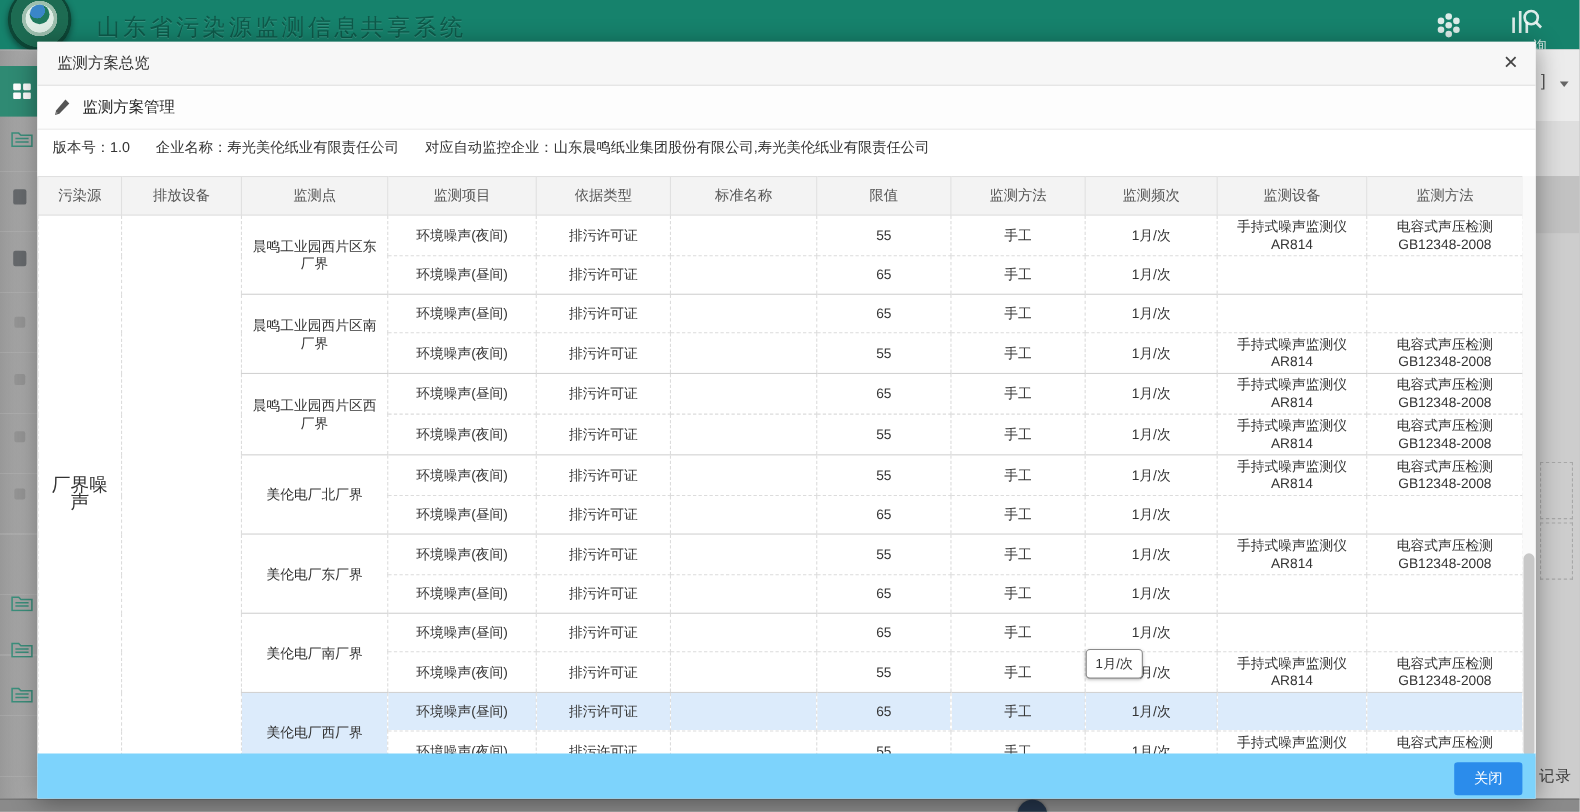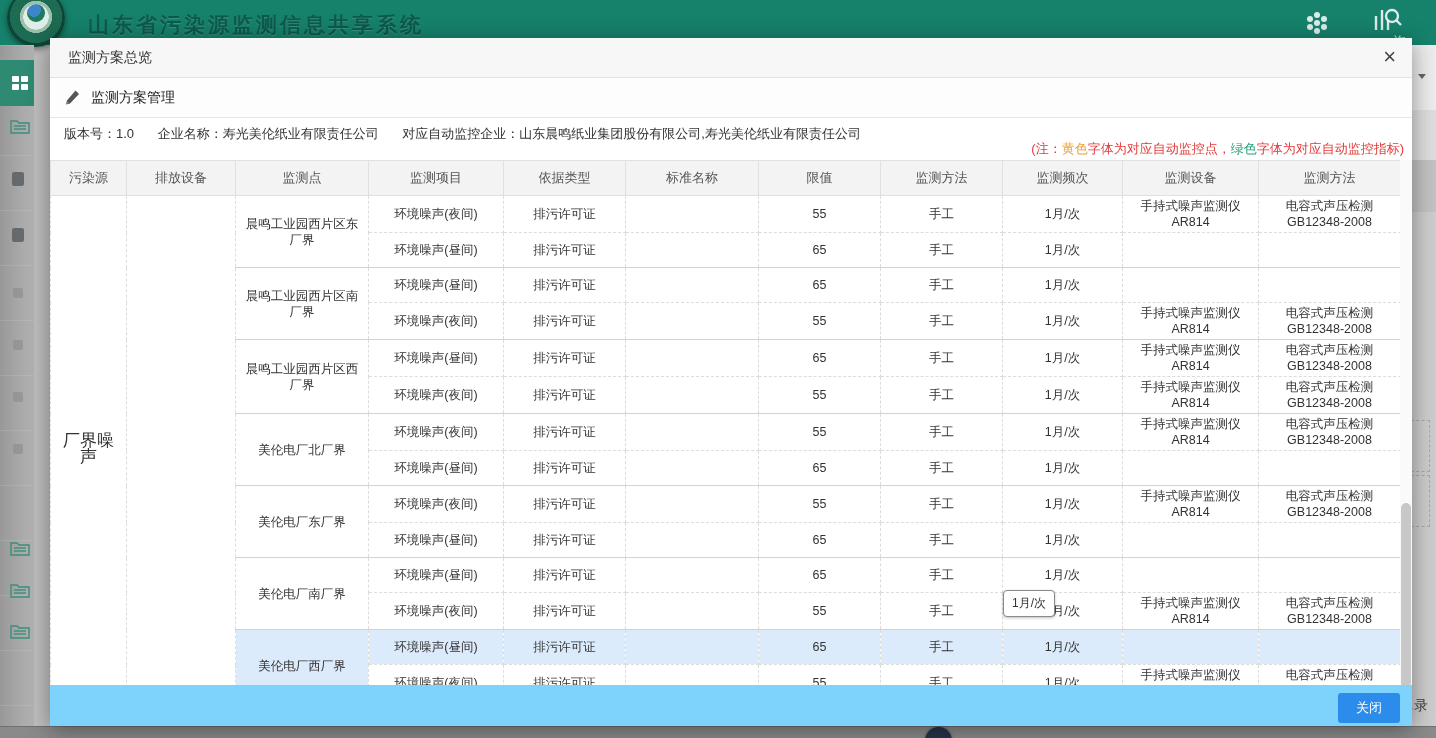--- a/index.html
+++ b/index.html
@@ -7,21 +7,21 @@
     font-family:"Liberation Sans","DejaVu Sans",sans-serif; background:#bfbfbf; }
   .screen { position:relative; width:1436px; height:738px; }
 
   
   .topbar { position:absolute; left:0; top:0; width:1436px; height:45px; background:#16826c; z-index:1; }
   .logo { position:absolute; left:7px; top:-11px; width:58px; height:58px; border-radius:50%;
     background:radial-gradient(circle at 50% 48%, #dfeee6 0 30%, #9dbfae 31% 38%, #1d6b52 39% 62%, #0d4636 63% 100%);
     box-shadow:0 2px 6px rgba(0,0,0,.45); }
   .logo-core { position:absolute; left:20px; top:15px; width:18px; height:18px; border-radius:50%;
     background:radial-gradient(circle at 38% 32%, #3a86c8 0 42%, #1f7a5e 43% 78%, #a33d35 79% 100%); }
-  .app-title { position:absolute; left:88px; top:11px; font-size:21px; font-weight:bold;
+  .app-title { position:absolute; left:88px; top:11px; font-size:21px; font-weight:normal;
     color:#0e5a4a; letter-spacing:3px; text-shadow:0 1px 0 rgba(255,255,255,.14); white-space:nowrap; }
   .apps-icon { position:absolute; left:1303px; top:10px; width:28px; height:26px; }
   .stats-icon { position:absolute; left:1372px; top:6px; width:30px; height:28px; }
   .search-label { position:absolute; left:1394px; top:33px; font-size:12px; color:#d4e7e1; }
 
   .sidebar { position:absolute; left:0; top:45px; width:34px; height:681px; z-index:1;
     background:linear-gradient(to right,#989898,#b4b4b4);
     background-image:repeating-linear-gradient(to bottom, rgba(255,255,255,.10) 0 1px, rgba(0,0,0,0) 1px 55px),
       linear-gradient(to right,#989898,#b4b4b4); }
   .sidebar-active { position:absolute; left:0; top:15px; width:34px; height:46px; background:#2f8a73; }
@@ -39,21 +39,21 @@
     border-left:4px solid transparent; border-right:4px solid transparent; border-top:5px solid #666; }
   .record { position:absolute; left:3px; top:652px; font-size:14px; color:#3d3d3d; letter-spacing:1px; }
 
   .bottom-bar { position:absolute; left:0; top:726px; width:1436px; height:12px;
     background:#8a8a8a; border-top:1px solid #707070; z-index:1; }
   .float-circle { position:absolute; left:925px; top:727px; width:27px; height:27px; border-radius:50%;
     background:#243449; box-shadow:inset 0 -6px 0 #20907c, 0 0 3px rgba(0,0,0,.4); z-index:3; }
 
   
   .modal { position:absolute; left:34px; top:38px; width:1362px; height:688px; background:#fff;
-    box-shadow:0 4px 22px rgba(0,0,0,.40); z-index:10;margin-left:16px; }
+    box-shadow:0 4px 22px rgba(0,0,0,.40); z-index:10; }
   .modal-titlebar { position:relative; height:40px; background:#f7f7f7; border-bottom:1px solid #e2e2e2;
     line-height:39px; padding-left:18px; font-size:14px; color:#333; }
   .close-x { position:absolute; right:16px; top:0; line-height:38px; font-size:22px; color:#444; cursor:pointer; }
   .modal-section { height:40px; background:#fdfdfd; border-bottom:1px solid #e6e6e6;
     display:flex; align-items:center; padding-left:15px; }
   .modal-section .sec-title { font-size:14px; font-weight:normal; color:#222; margin-left:11px; }
   .modal-info { position:relative; height:42px; background:#fff;padding-left:20px; }
   .info-line { position:absolute; left:14px; top:7px; font-size:13px; color:#333; white-space:nowrap; }
   .info-line span { margin-right:20px; }
   .note { position:absolute; right:8px; top:22px; font-size:13px; white-space:nowrap; }
@@ -188,23 +188,20 @@
           </g>
       </svg>
       <span class="sec-title" data-name="section-title">监测方案管理</span>
     </div>
 
     <div class="modal-info" data-name="plan-info-bar">
       <div class="info-line" data-name="version-info-line">
         <span data-name="version-value">版本号：1.0</span>
         <span data-name="company-name">企业名称：寿光美伦纸业有限责任公司</span>
         <span data-name="auto-monitor-company">对应自动监控企业：山东晨鸣纸业集团股份有限公司,寿光美伦纸业有限责任公司</span>
-      </div>
-      <div class="note" data-name="color-legend-note">
-        <span class="c-red" data-name="note-prefix">(注：</span><span class="c-yellow" data-name="note-yellow-word">黄色</span><span class="c-red" data-name="note-mid">字体为对应自动监控点，</span><span class="c-green" data-name="note-green-word">绿色</span><span class="c-red" data-name="note-suffix">字体为对应自动监控指标)</span>
       </div>
     </div>
 
     <table class="plan" data-name="monitoring-plan-table">
       <colgroup>
         <col style="width:76px">
           <col style="width:109px">
           <col style="width:133px">
           <col style="width:135px">
         <col style="width:122px">

